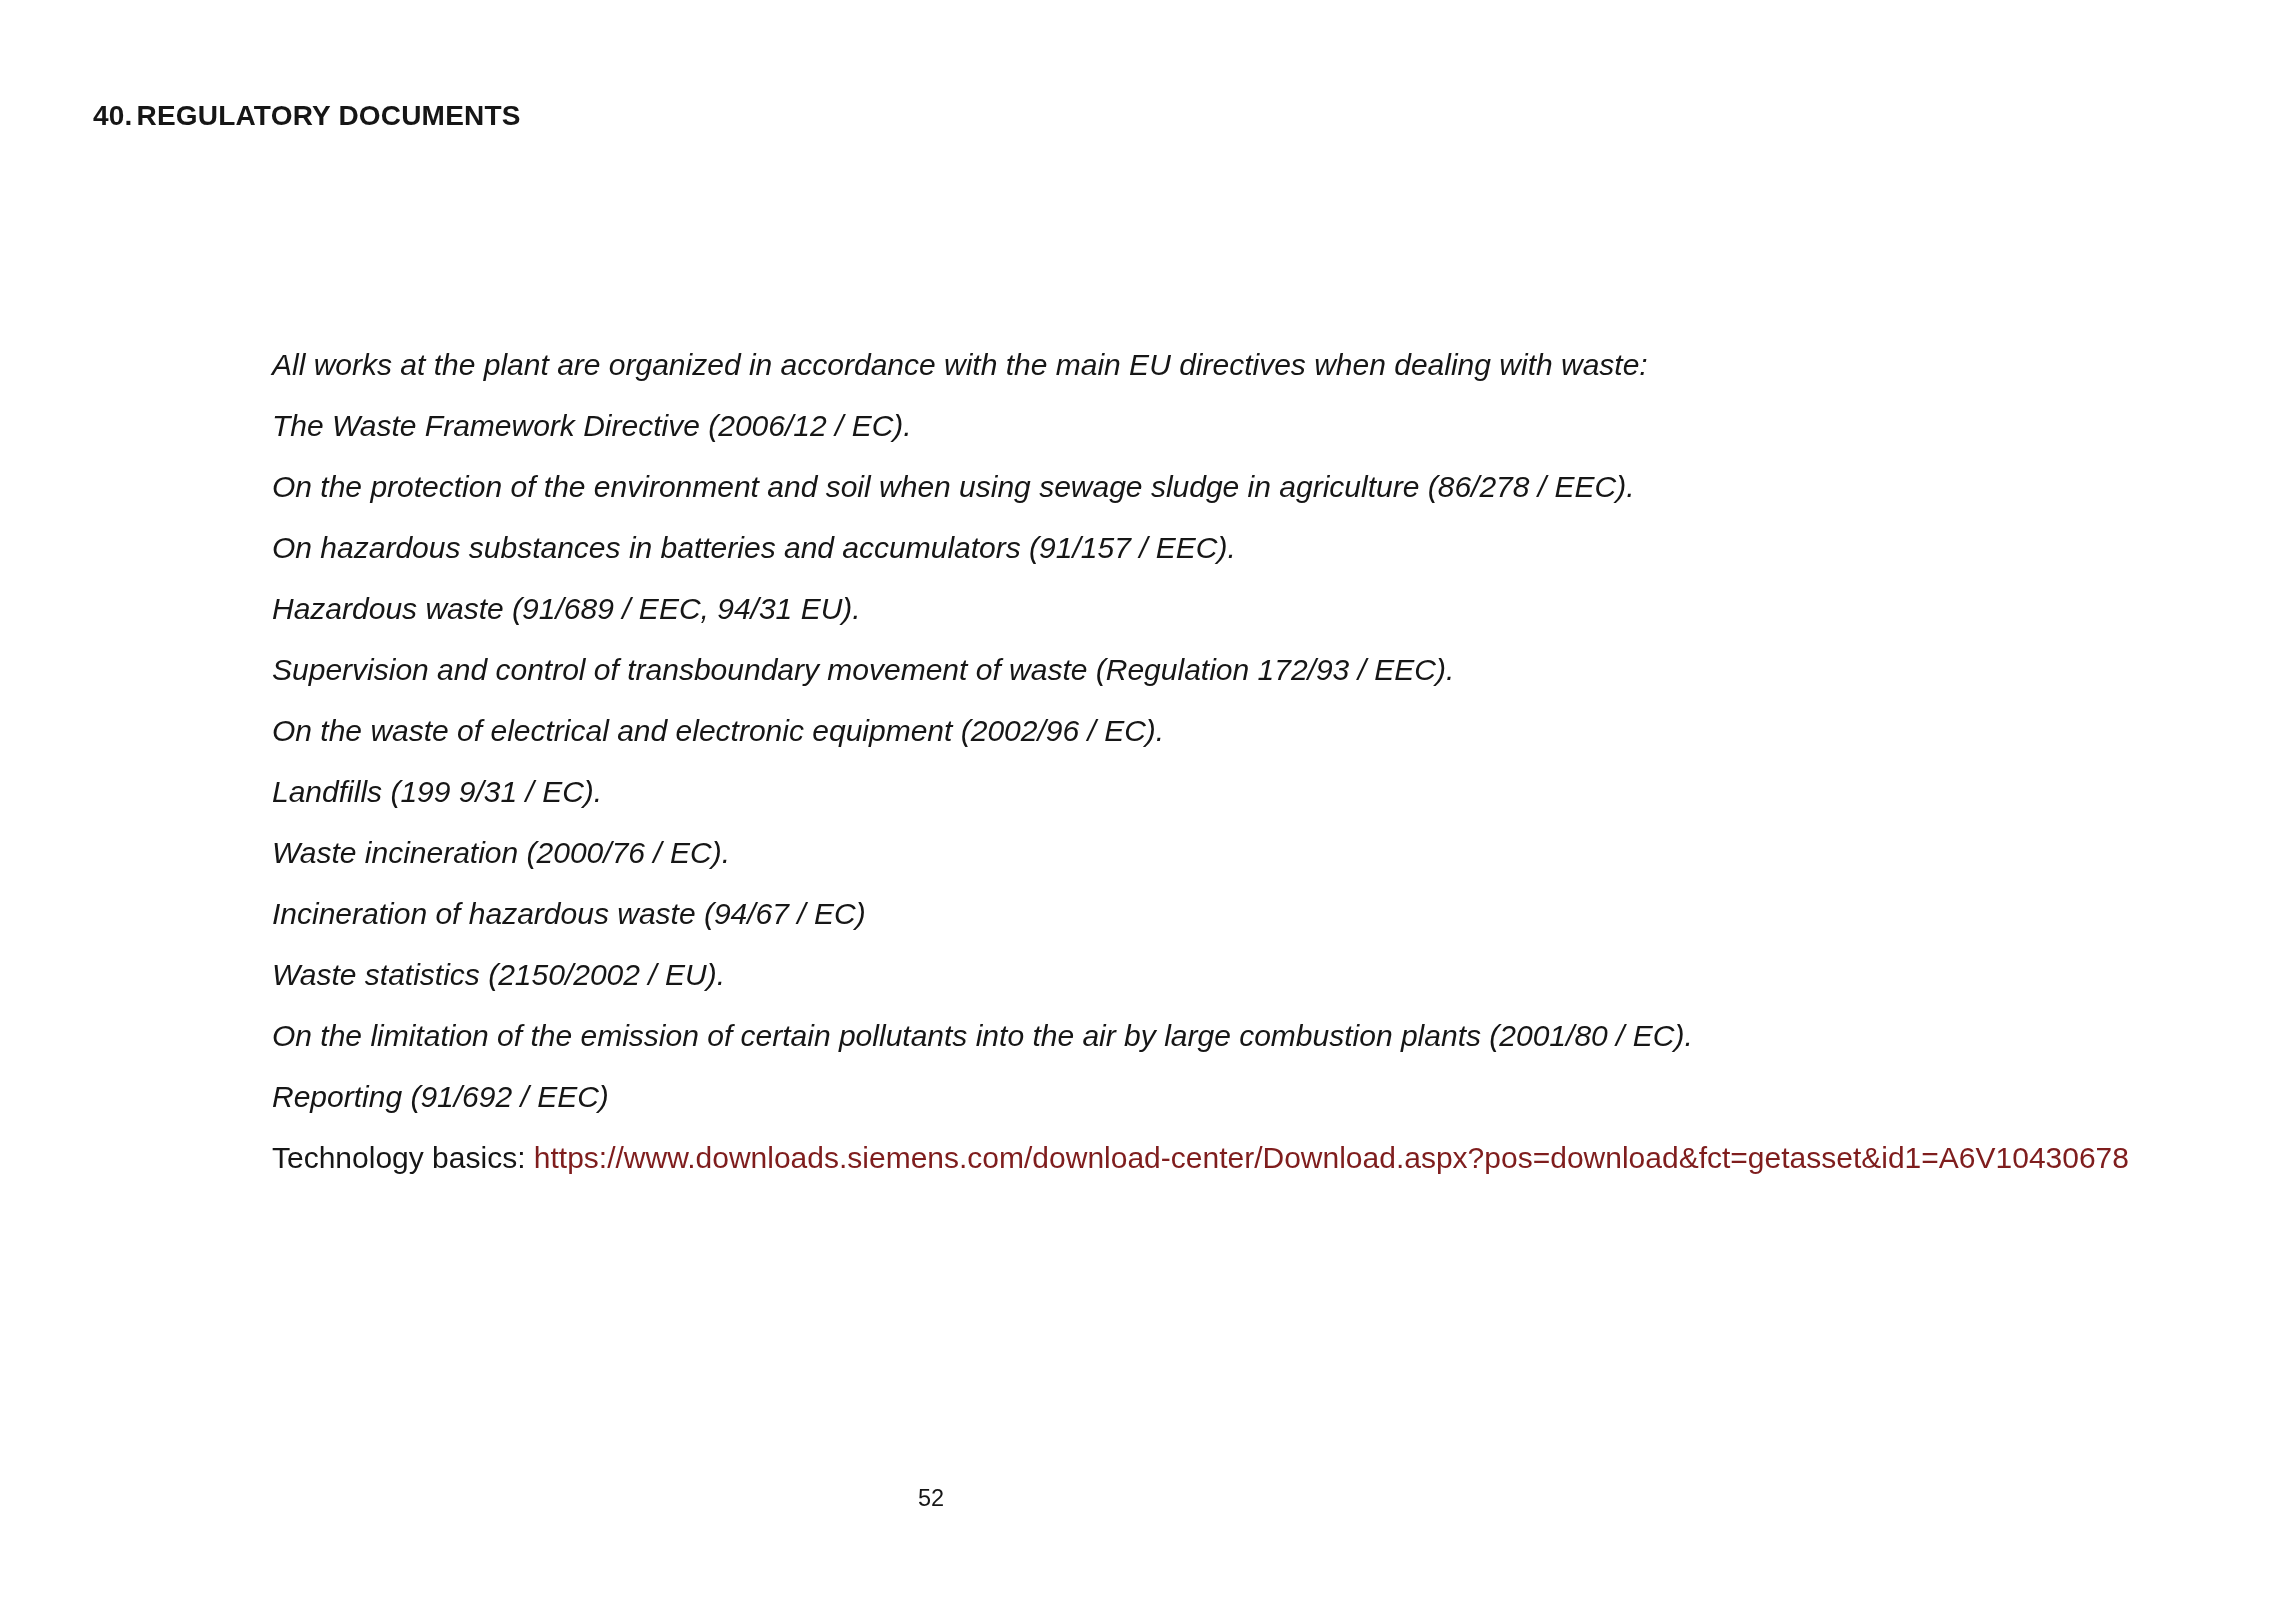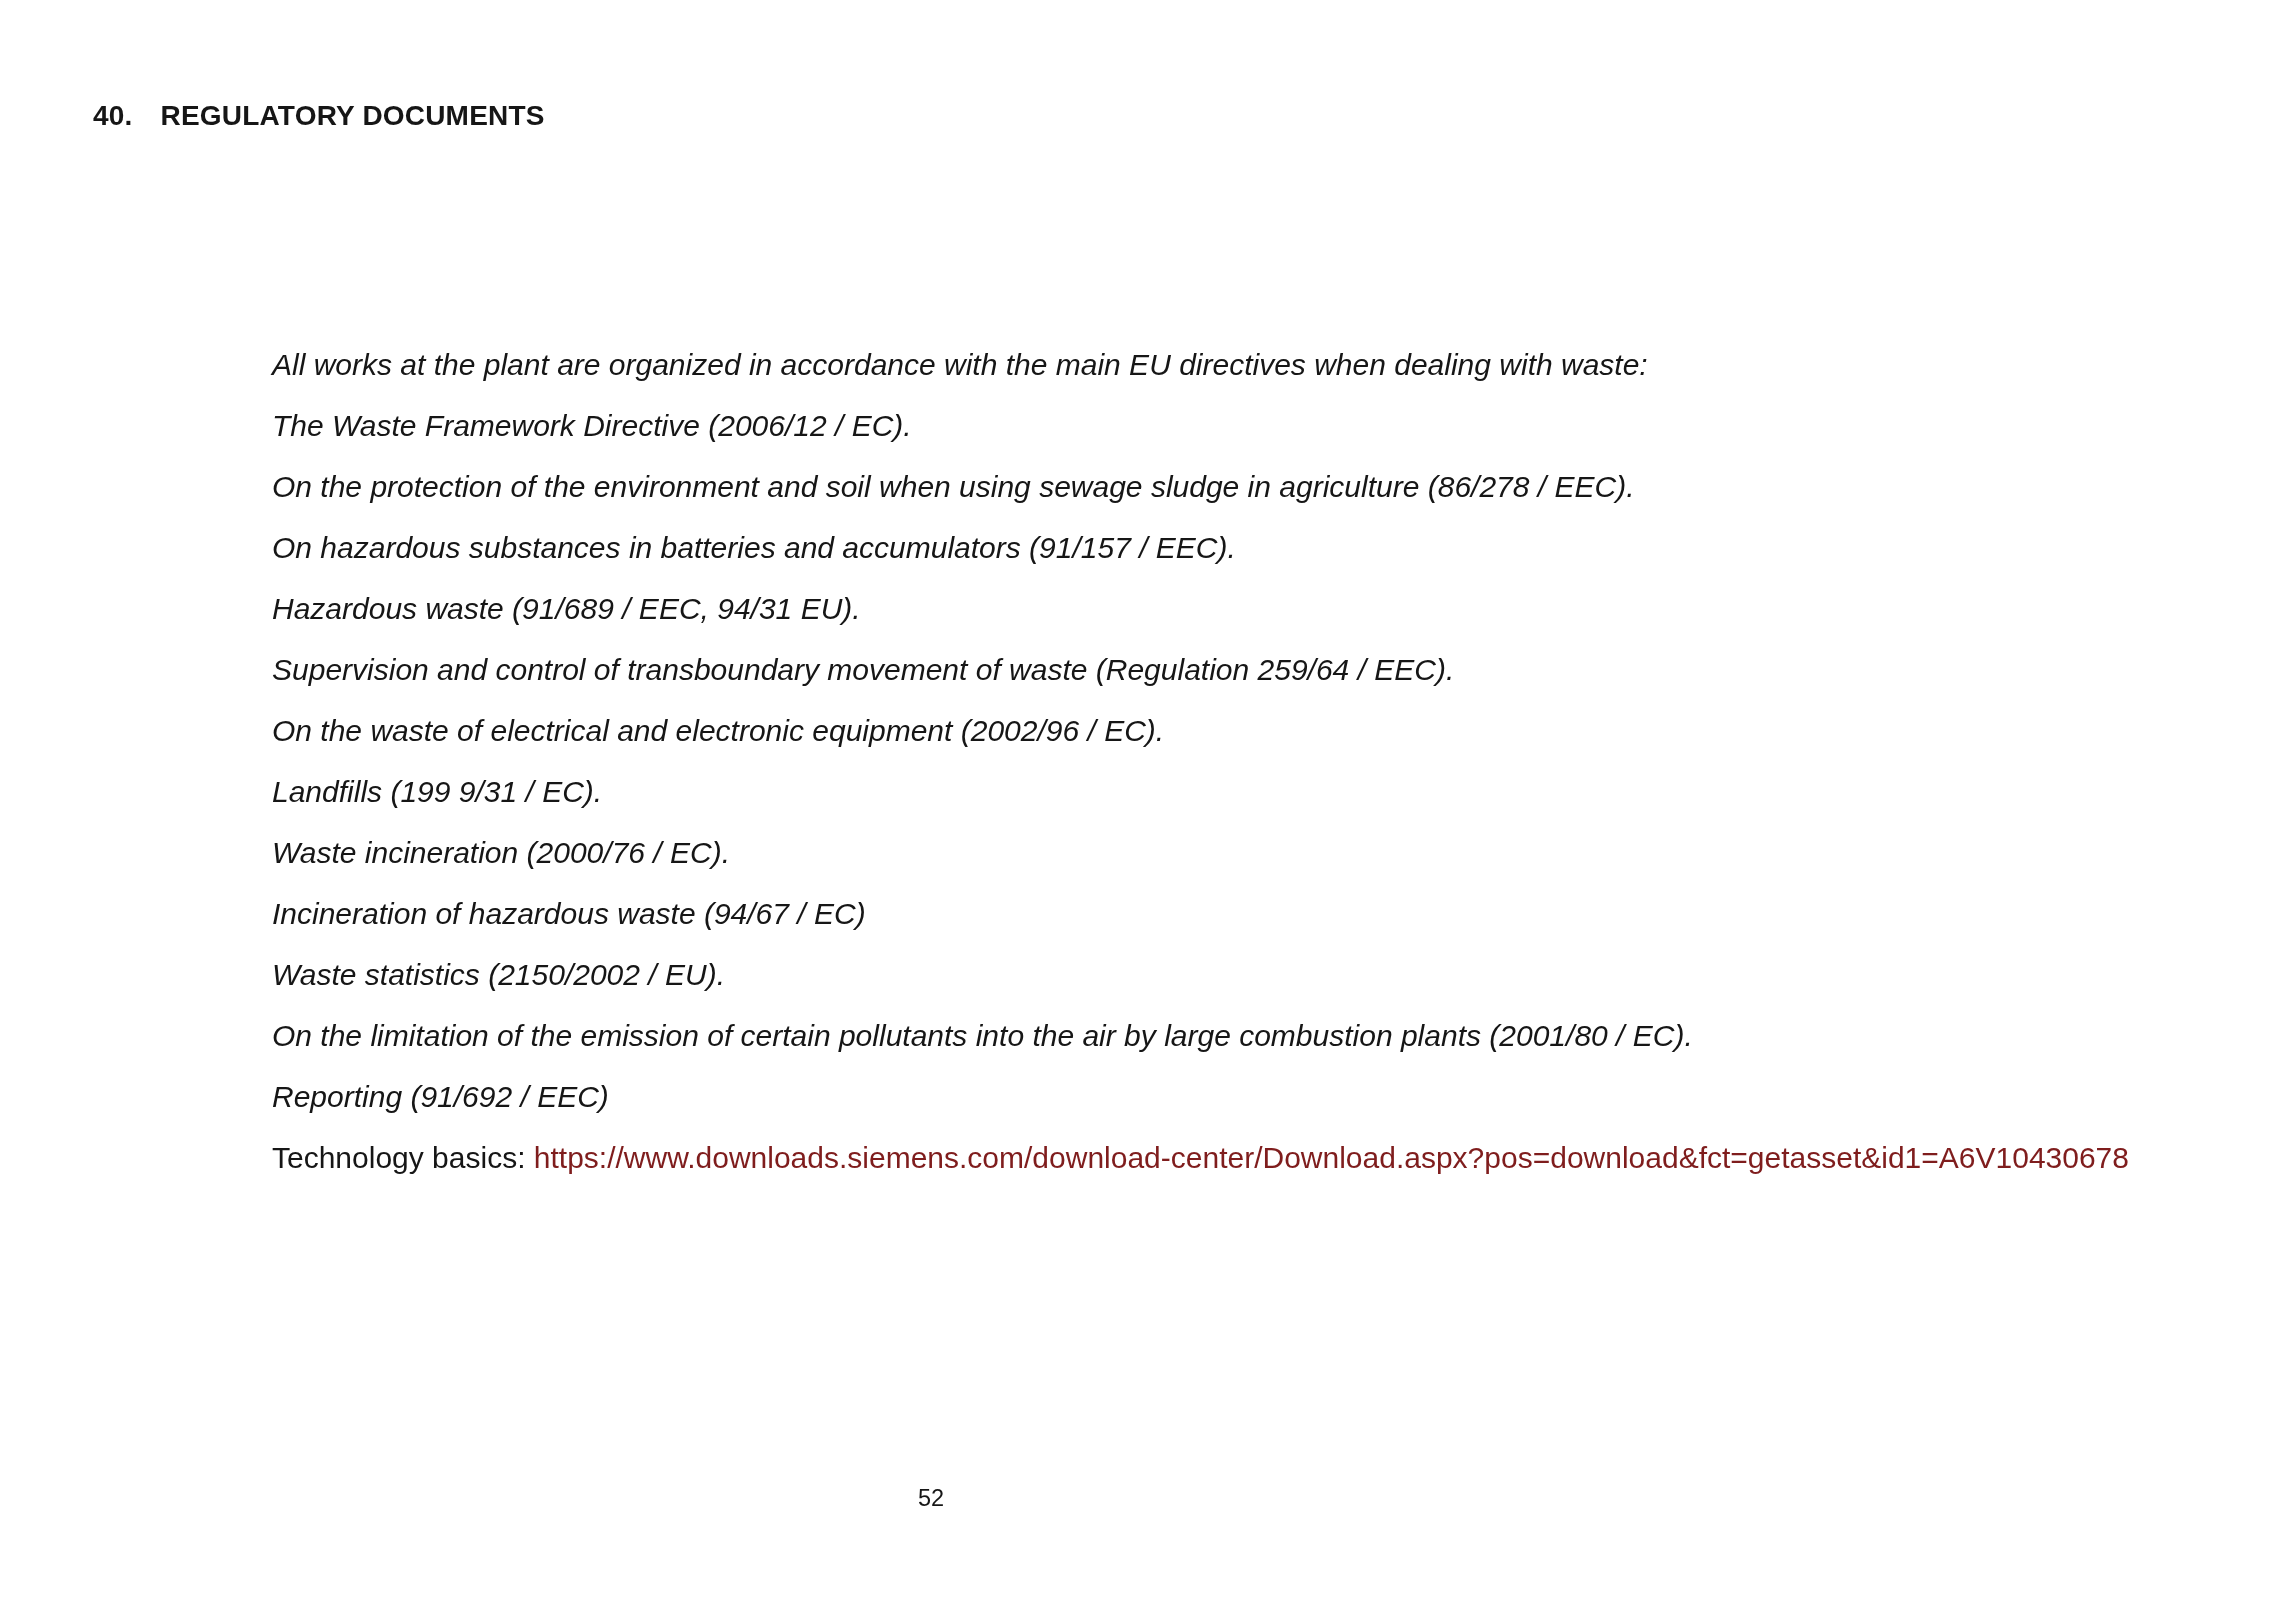--- a/index.html
+++ b/index.html
@@ -21,21 +21,21 @@
     left: 93px;
     top: 100px;
     font-size: 28px;
     font-weight: bold;
     letter-spacing: 0.2px;
     color: #161616;
     white-space: nowrap;
   }
   .heading .num {
     display: inline-block;
-    margin-right: 28px;
+    margin-right: 4px;
   }
   .body-block {
     position: absolute;
     left: 272px;
     top: 334px;
     width: 1941px;
   }
   .body-line {
     margin: 0;
     height: 61px;
@@ -71,21 +71,21 @@
   <div class="heading">
     <span class="num">40.</span><span>REGULATORY DOCUMENTS</span>
   </div>
 
   <div class="body-block">
     <p class="body-line">All works at the plant are organized in accordance with the main EU directives when dealing with waste:</p>
     <p class="body-line">The Waste Framework Directive (2006/12 / EC).</p>
     <p class="body-line">On the protection of the environment and soil when using sewage sludge in agriculture (86/278 / EEC).</p>
     <p class="body-line">On hazardous substances in batteries and accumulators (91/157 / EEC).</p>
     <p class="body-line">Hazardous waste (91/689 / EEC, 94/31 EU).</p>
-    <p class="body-line">Supervision and control of transboundary movement of waste (Regulation 259/64 / EEC).</p>
+    <p class="body-line">Supervision and control of transboundary movement of waste (Regulation 172/93 / EEC).</p>
     <p class="body-line">On the waste of electrical and electronic equipment (2002/96 / EC).</p>
     <p class="body-line">Landfills (199 9/31 / EC).</p>
     <p class="body-line">Waste incineration (2000/76 / EC).</p>
     <p class="body-line">Incineration of hazardous waste (94/67 / EC)</p>
     <p class="body-line">Waste statistics (2150/2002 / EU).</p>
     <p class="body-line">On the limitation of the emission of certain pollutants into the air by large combustion plants (2001/80 / EC).</p>
     <p class="body-line">Reporting (91/692 / EEC)</p>
     <p class="body-line upright"><span>Technology basics: </span><span class="url-text">https://www.downloads.siemens.com/download-center/Download.aspx?pos=download&amp;fct=getasset&amp;id1=A6V10430678</span></p>
   </div>
 

